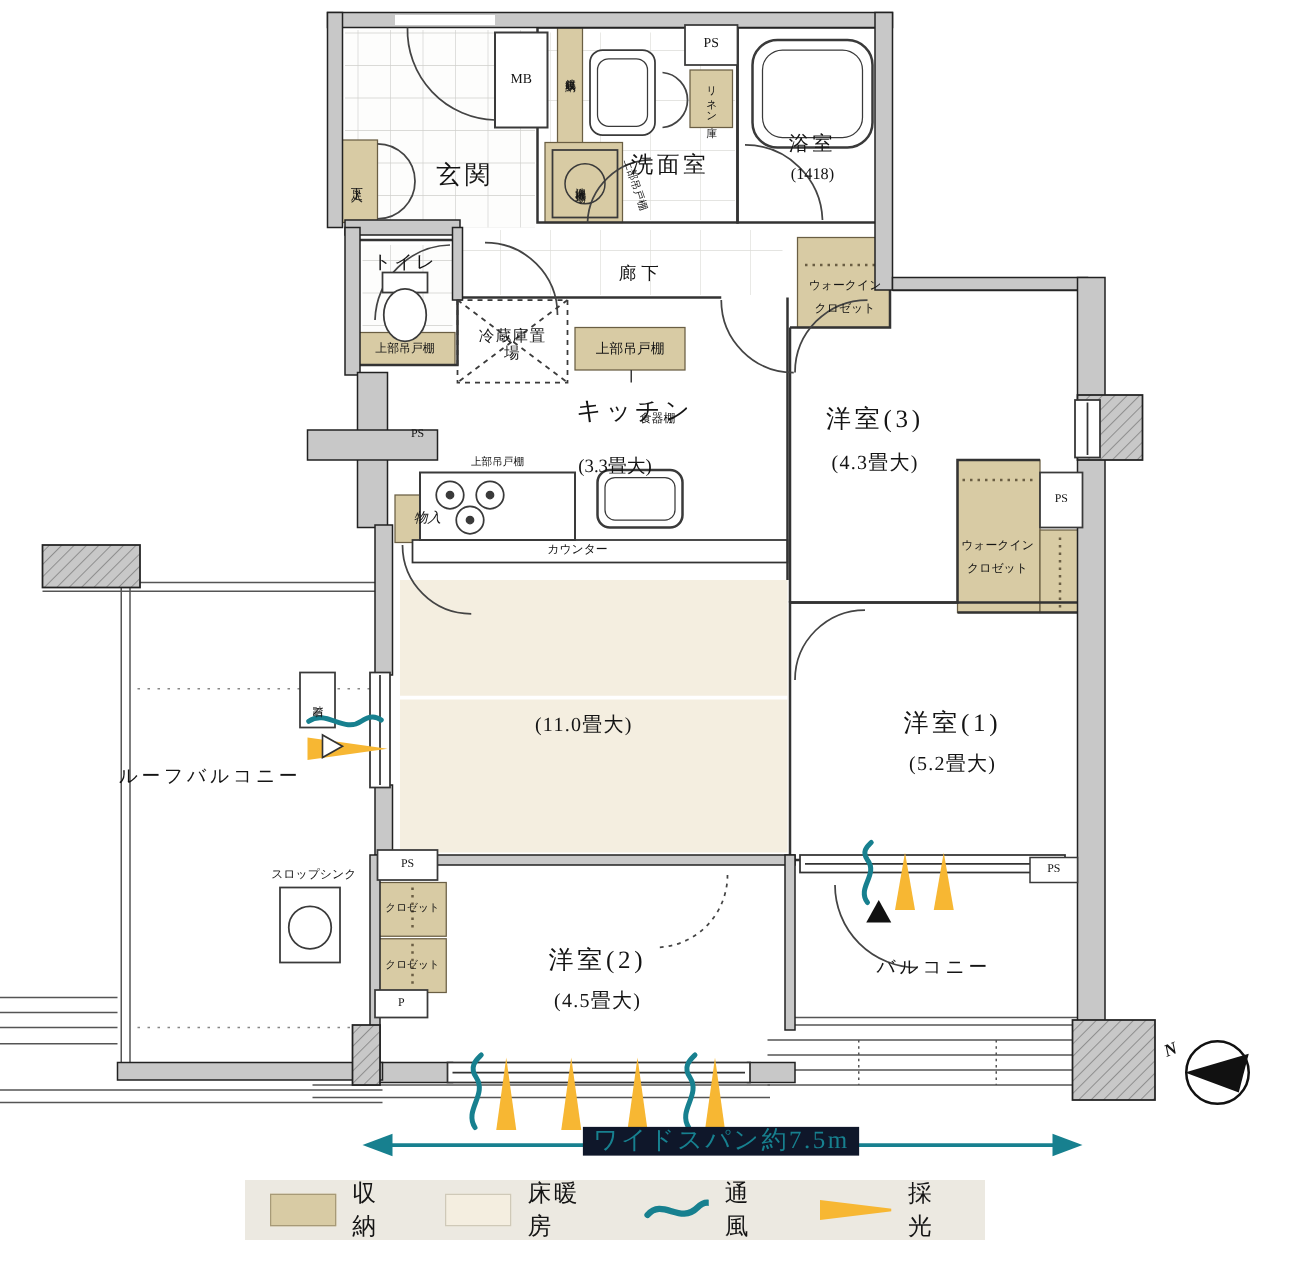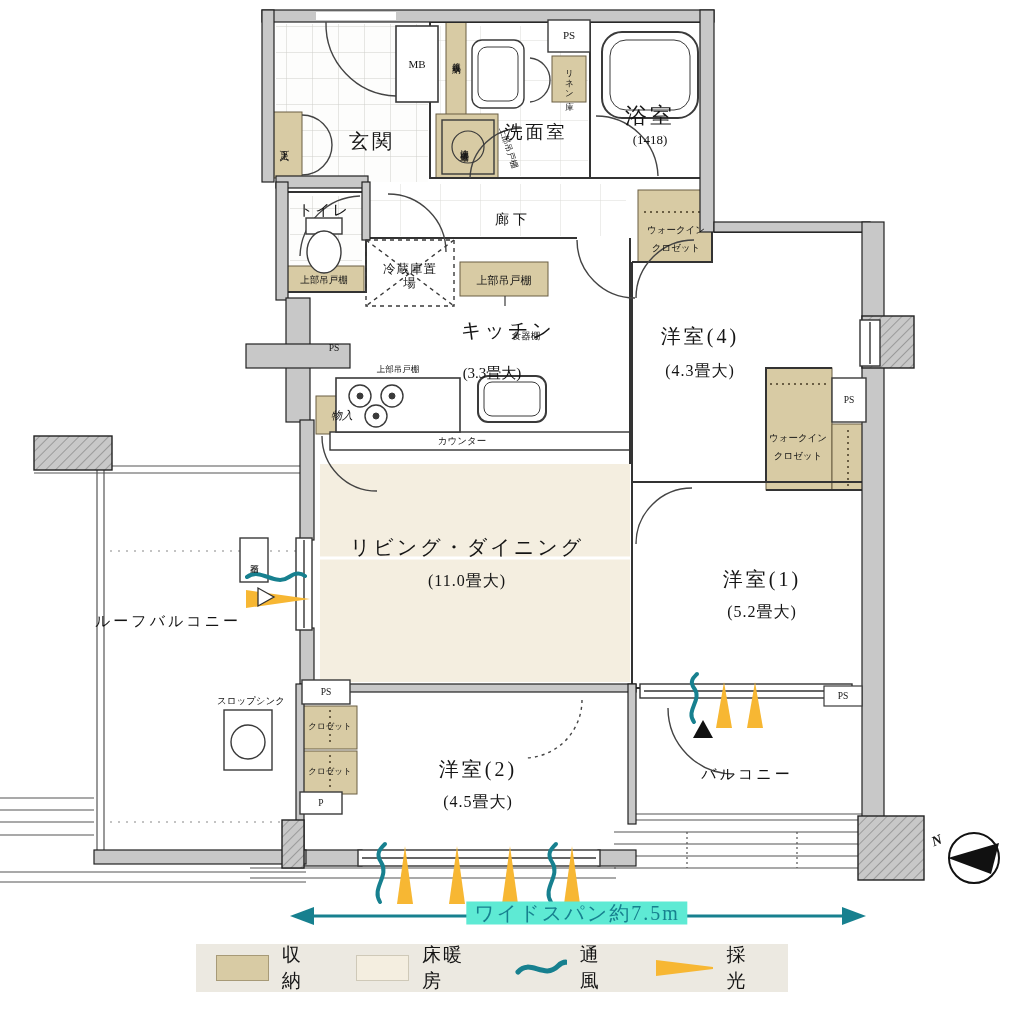--- a/index.html
+++ b/index.html
@@ -11,21 +11,21 @@
   .v{writing-mode:vertical-rl;text-orientation:upright;letter-spacing:1px;}
   .rot72{transform:translate(-50%,-50%) rotate(72deg);}
   .rotN{transform:translate(-50%,-50%) rotate(-22deg);font-style:italic;font-weight:bold;}
   .room{font-size:20px;letter-spacing:3px;}
   .size{font-size:16px;letter-spacing:1px;}
   .mid{font-size:15px;letter-spacing:2px;}
   .sm{font-size:11px;}
   .xs{font-size:9.5px;}
   .xxs{font-size:8.5px;}
   .wrapfix{white-space:normal;width:56px;font-size:12.5px;letter-spacing:1px;}
-  #span-label{color:#17808f;font-size:20px;letter-spacing:2px;background:#5eead4;padding:0 8px;}
+  #span-label{color:#17808f;font-size:20px;letter-spacing:2px;background:#0f172a;padding:0 8px;}
   #legend{position:absolute;left:196px;top:944px;width:592px;height:48px;background:#ece9e1;
           display:flex;align-items:center;gap:13px;padding-left:20px;box-sizing:border-box;}
   .leg-label{font-size:19px;letter-spacing:2px;margin-right:26px;}
   .sw{width:62px;height:26px;box-sizing:border-box;}
   .sw-storage{background:#d8cba4;border:1px solid #a79a77;}
   .sw-heat{background:#f4eee0;border:1px solid #cfc9b8;}
 </style>
 </head>
 <body>
 
@@ -257,42 +257,41 @@
 
 <div class="lbl room" style="left:372px;top:141px;">玄関</div>
 <div class="lbl v xs" style="left:284px;top:144px;">下足入</div>
 <div class="lbl sm" style="left:417px;top:64px;">MB</div>
 <div class="lbl sm" style="left:569px;top:35px;">PS</div>
 <div class="lbl" style="left:536px;top:132px;font-size:18px;letter-spacing:3px;">洗面室</div>
 <div class="lbl v xxs" style="left:456px;top:58px;">鏡裏収納</div>
 <div class="lbl v xxs" style="left:464px;top:146px;">洗濯機置場</div>
 <div class="lbl xxs rot72" style="left:508px;top:148px;">上部吊戸棚</div>
 <div class="lbl v xxs" style="left:569px;top:79px;">リネン庫</div>
-<div class="lbl" style="left:650px;top:116px;font-size:22px;letter-spacing:3px;">浴室</div>
+<div class="lbl" style="left:650px;top:116px;font-size:16px;letter-spacing:3px;">浴室</div>
 <div class="lbl" style="left:650px;top:140px;font-size:13px;">(1418)</div>
 <div class="lbl mid" style="left:324px;top:211px;">トイレ</div>
 <div class="lbl xs" style="left:324px;top:280px;">上部吊戸棚</div>
 <div class="lbl" style="left:513px;top:220px;font-size:14px;letter-spacing:4px;">廊下</div>
 <div class="lbl xs" style="left:676px;top:230px;">ウォークイン</div>
 <div class="lbl xs" style="left:676px;top:248px;">クロゼット</div>
 <div class="lbl wrapfix" style="left:410px;top:276px;">冷蔵庫置場</div>
 <div class="lbl sm" style="left:504px;top:280px;">上部吊戸棚</div>
 <div class="lbl xs" style="left:526px;top:304px;margin-top:32px;">食器棚</div>
 <div class="lbl room" style="left:492px;top:330px;margin-left:16px;">キッチン</div>
 <div class="lbl" style="left:492px;top:374px;font-size:15px;">(3.3畳大)</div>
 <div class="lbl xxs" style="left:398px;top:370px;">上部吊戸棚</div>
 <div class="lbl xs" style="left:462px;top:441px;">カウンター</div>
 <div class="lbl sm" style="left:342px;top:415px;font-style:italic;">物入</div>
 <div class="lbl xs" style="left:334px;top:348px;">PS</div>
-<div class="lbl room" style="left:700px;top:336px;">洋室(4)</div>
+<div class="lbl room" style="left:700px;top:336px;">洋室(3)</div>
 <div class="lbl size" style="left:700px;top:371px;">(4.3畳大)</div>
 <div class="lbl xs" style="left:798px;top:438px;">ウォークイン</div>
 <div class="lbl xs" style="left:798px;top:456px;">クロゼット</div>
 <div class="lbl xs" style="left:849px;top:400px;">PS</div>
-<div class="lbl room" style="left:467px;top:547px;">リビング・ダイニング</div>
 <div class="lbl size" style="left:467px;top:581px;">(11.0畳大)</div>
 <div class="lbl room" style="left:762px;top:579px;">洋室(1)</div>
 <div class="lbl size" style="left:762px;top:612px;">(5.2畳大)</div>
 <div class="lbl room" style="left:478px;top:769px;">洋室(2)</div>
 <div class="lbl size" style="left:478px;top:802px;">(4.5畳大)</div>
 <div class="lbl xxs" style="left:330px;top:727px;">クロゼット</div>
 <div class="lbl xxs" style="left:330px;top:772px;">クロゼット</div>
 <div class="lbl xs" style="left:326px;top:692px;">PS</div>
 <div class="lbl xs" style="left:321px;top:803px;">P</div>
 <div class="lbl xs" style="left:843px;top:696px;">PS</div>

